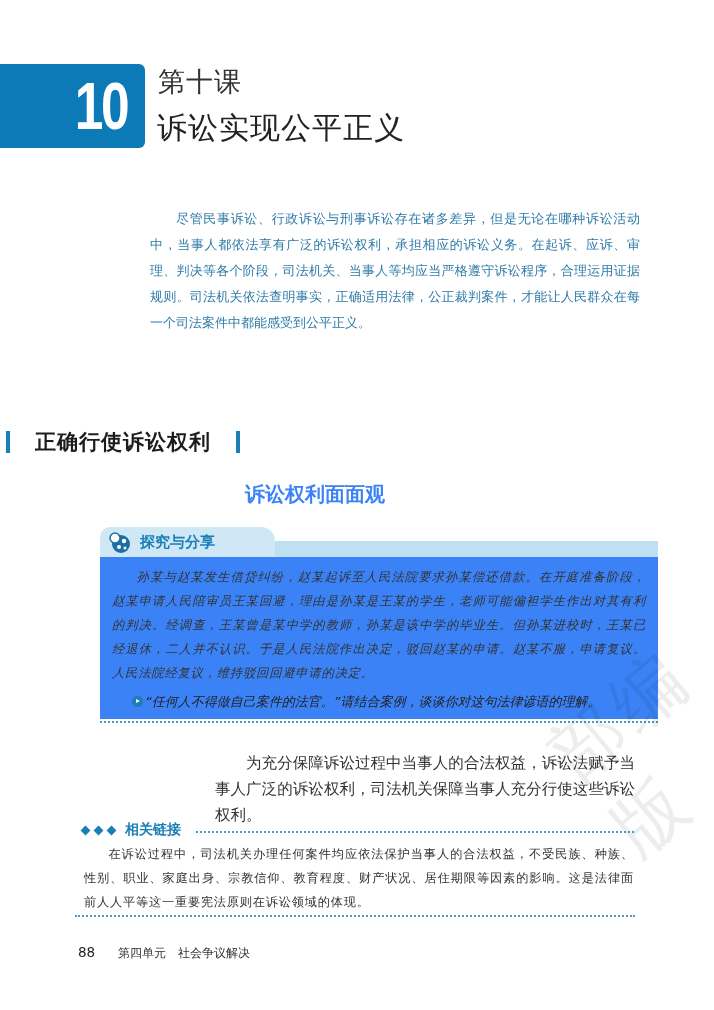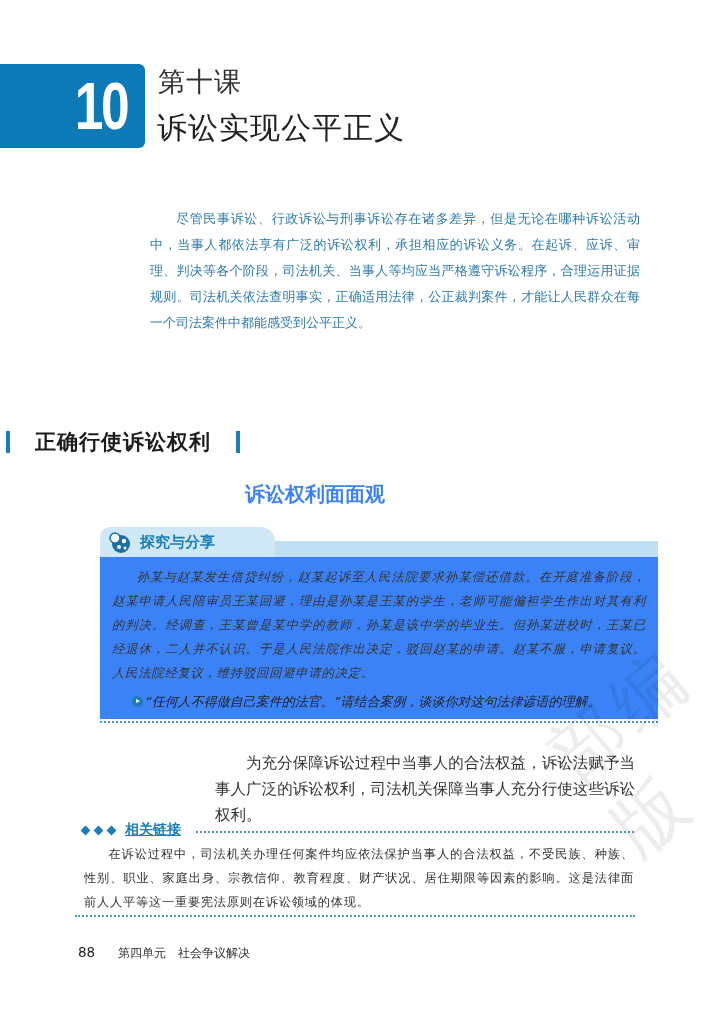--- a/index.html
+++ b/index.html
@@ -63,21 +63,21 @@
 
   
   .main-para {
     left: 215px; top: 750px; width: 420px; font-family: "DejaVu Serif", serif; font-size: 15.5px; line-height: 26px;
     color: #333; text-indent: 2em; text-align: justify;
   }
 
   
   .related-header { left: 82px; top: 821px; display: flex; align-items: center; }
   .diamond { width: 7px; height: 7px; background: #1a7fb6; transform: rotate(45deg); margin-right: 6px; }
-  .related-title { font-size: 14px; font-weight: bold; color: #1a7fb6; margin-left: 4px; margin-right: 6px; text-decoration: underline; }
+  .related-title { font-size: 14px; font-weight: bold; color: #1a7fb6; margin-left: 4px; margin-right: 6px; }
   .related-dots { left: 196px; top: 831px; width: 438px; }
   .related-text {
     left: 84px; top: 842px; width: 550px; font-family: "DejaVu Serif", serif; font-size: 12.2px; line-height: 24px;
     color: #333; text-indent: 2em; text-align: justify; letter-spacing: 0.8px;
   }
 
   
   .watermark {
     left: 530px; top: 730px; font-family: "DejaVu Serif", serif; font-size: 72px; color: rgba(0,0,0,0.07);
     transform: rotate(-40deg); transform-origin: left top; letter-spacing: 6px; pointer-events: none;

